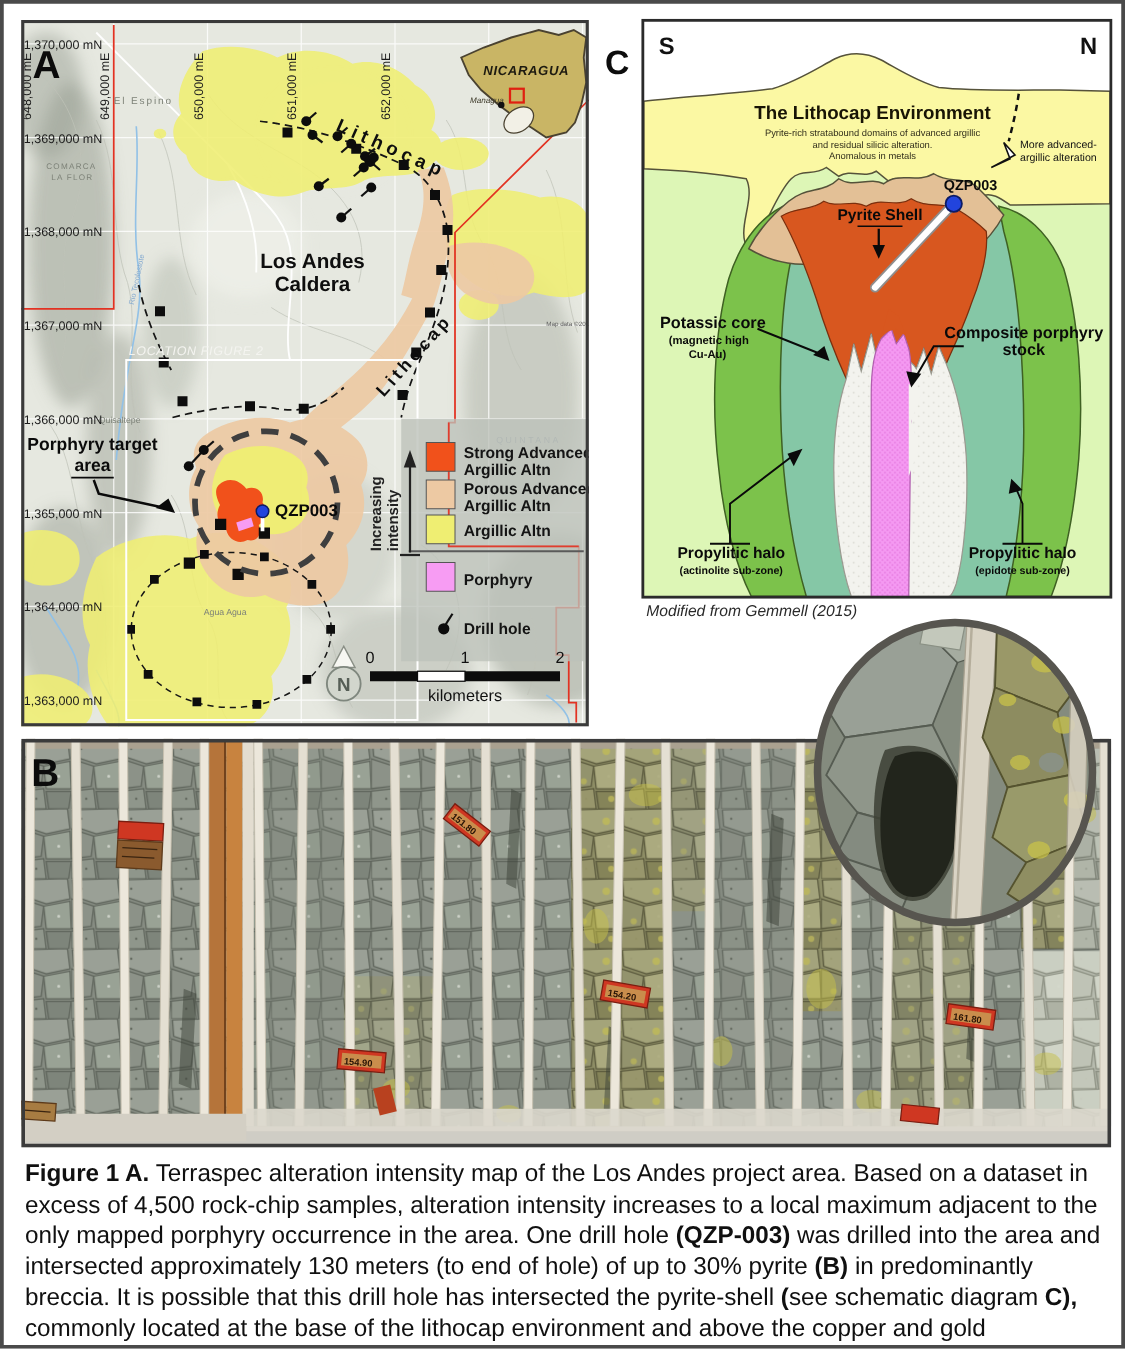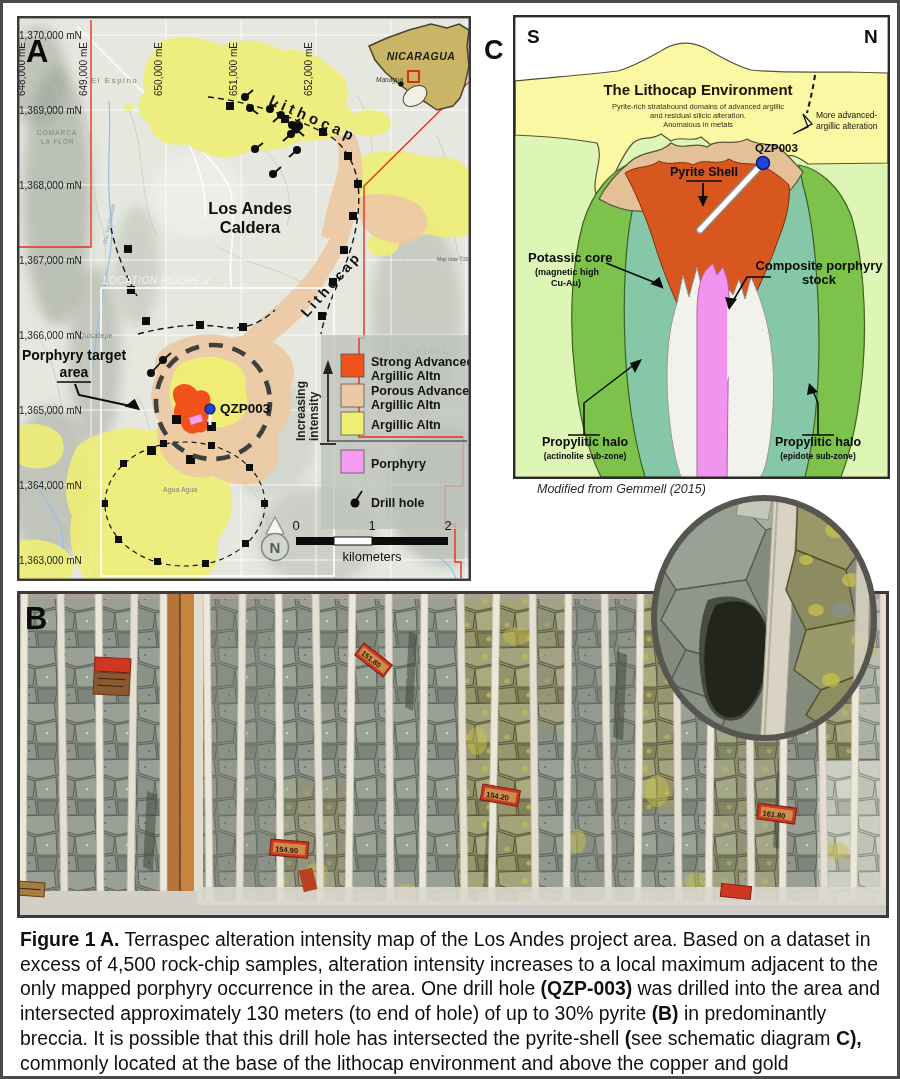--- a/index.html
+++ b/index.html
@@ -1,21 +1,21 @@
 <!DOCTYPE html>
 <html><head>
 <meta charset="utf-8">
 <style>
   html,body{margin:0;padding:0;background:#fff;font-family:"Liberation Sans",sans-serif;}
   #fig{position:relative;width:900px;height:1079px;background:#fff;border:3px solid #4a4a4a;box-sizing:border-box;overflow:hidden;}
   svg text{font-family:"Liberation Sans",sans-serif;}
   .abs{position:absolute;}
   #caption{position:absolute;left:17px;top:924px;width:866px;font-size:19.4px;line-height:1.275;color:#101010;}
   #caption .b{font-weight:bold;margin-top:28px;}
-  #gemmell{position:absolute;left:534px;top:479px;font-style:italic;font-size:12.5px;color:#2a2a2a;}
+  #gemmell{position:absolute;left:514px;top:479px;font-style:italic;font-size:12.5px;color:#2a2a2a;}
   #clabel{position:absolute;left:481px;top:32px;font-size:27px;font-weight:bold;color:#0c0c0c;}
 </style>
 </head>
 <body>
 
 <div id="fig">
 
 <svg class="abs" style="left:14px;top:13px" width="454" height="565" viewBox="0 0 454 565">
   <defs>
     <filter id="blur6">

